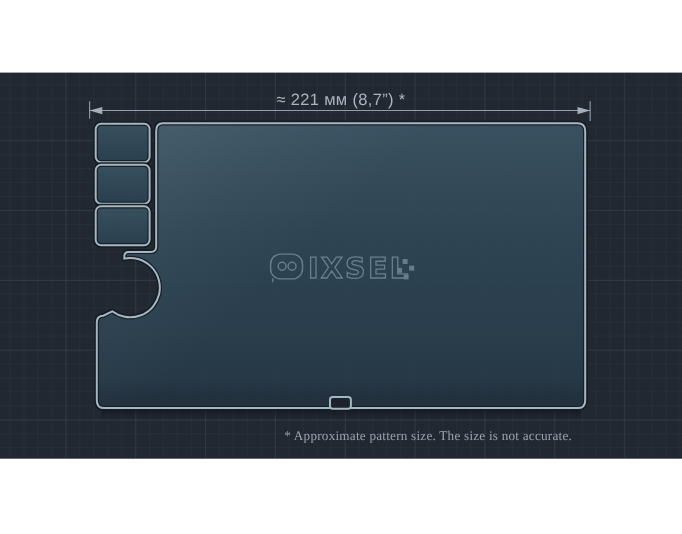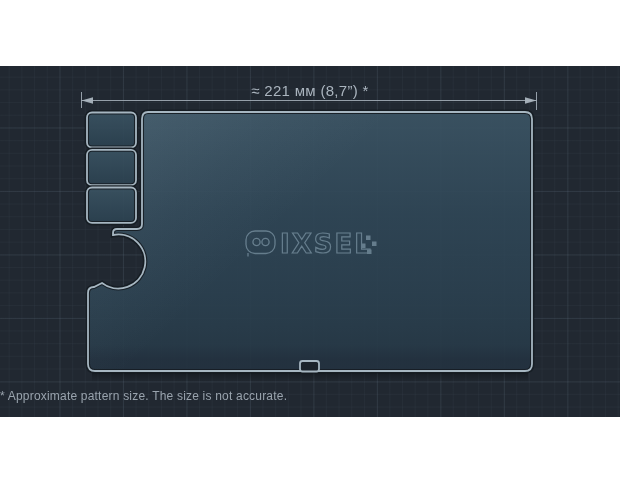--- a/index.html
+++ b/index.html
@@ -23,23 +23,24 @@
   }
   svg.overlay{position:absolute;left:0;top:0;}
   .dim-label{
     position:absolute;left:0;top:82px;width:620px;
     text-align:center;
     font-size:15px;color:var(--dim,#aab4be);
     letter-spacing:0.3px;
   }
   .footnote{
     position:absolute;left:0;top:389px;width:520px;
-    text-align:left;
+    text-align:right;
     font-size:12px;color:var(--caption,#99a3ad);
     letter-spacing:0.2px;
+    font-family:Liberation Serif, serif;
   }
   .dim-line{stroke:var(--dim,#aab4be);stroke-width:1;opacity:0.85;}
   .dim-arrow{fill:var(--dim,#aab4be);opacity:0.95;}
   .halo{fill:none;stroke:#0d1318;stroke-width:5;opacity:0.45;}
   .glass{fill:url(#gGlass);fill-opacity:0.92;}
   .glass-btn{fill:url(#gBtn);fill-opacity:0.92;}
   .sheen{fill:url(#gSheen);}
   .rim-dark{fill:none;stroke:#161d24;stroke-width:4;opacity:0.9;}
   .rim-bright{fill:none;stroke:var(--outline,#a6b6c1);stroke-width:1.8;}
   .notch-fill{fill:#1b222a;}

